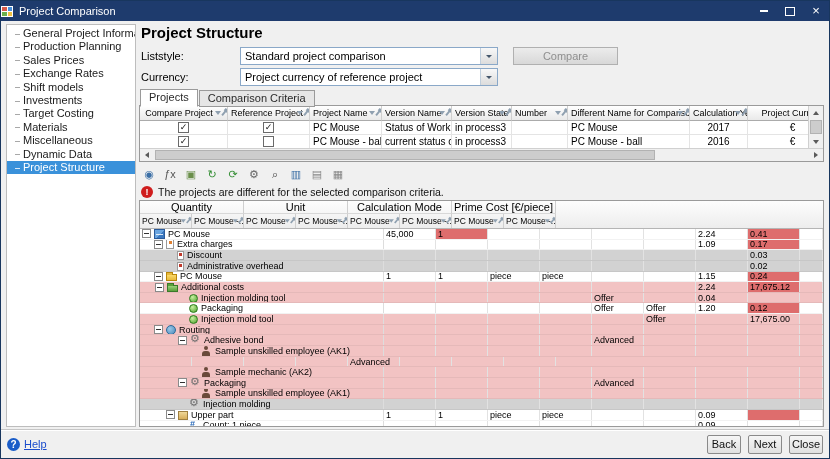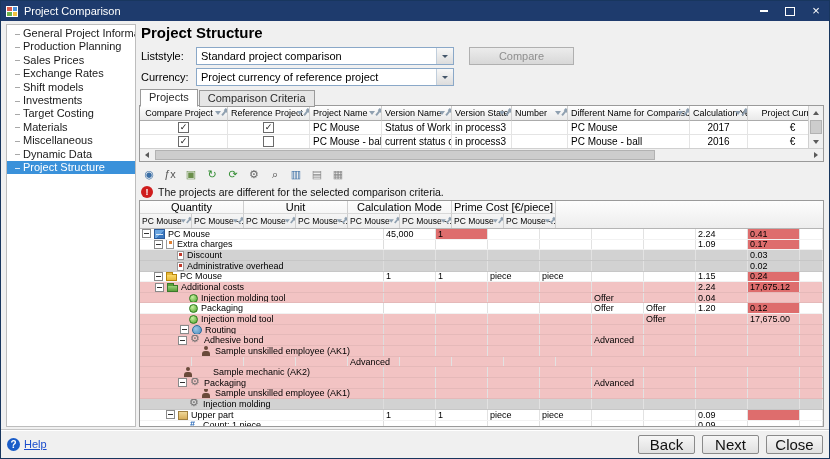--- a/index.html
+++ b/index.html
@@ -2,21 +2,21 @@
 <html><head>
 <meta charset="utf-8">
 <style>
   * { margin:0; padding:0; box-sizing:border-box; cursor:default; }
   html,body { width:830px; height:459px; }
   body { font-family:"Liberation Sans", sans-serif; background:#d8d8d8; -webkit-font-smoothing:antialiased; }
 
   .window { position:relative; width:830px; height:459px; background:#f0f0f0; border:1px solid #18365e; overflow:hidden; }
 
   
-  .titlebar { height:20px; background:#1e3b6d; display:flex; align-items:center; padding-left:5px; }
+  .titlebar { height:20px; background:#1e3b6d; display:flex; align-items:center; }
   .app-icon { width:12px; height:11px; display:grid; grid-template-columns:1fr 1fr; grid-template-rows:1fr 1fr; gap:1px; background:#fff; border:1px solid #fff; flex:none; }
   .app-icon i:nth-child(1){background:#d85a4a;} .app-icon i:nth-child(2){background:#4a90d9;}
   .app-icon i:nth-child(3){background:#6ab04c;} .app-icon i:nth-child(4){background:#f0c040;}
   .title-text { color:#fff; font-size:11px; margin-left:6px; flex:1; white-space:nowrap; }
   .win-btns { display:flex; height:100%; }
   .win-btn { width:26px; height:100%; display:flex; align-items:center; justify-content:center; }
   .wb-min::before { content:""; width:8px; height:2px; background:#fff; }
   .wb-max::before { content:""; width:8px; height:7px; border:1px solid #fff; }
   .wb-close::before { content:"×"; color:#fff; font-size:13px; line-height:18px; }
 
@@ -25,21 +25,21 @@
   .sb-item { font-size:11px; line-height:13.4px; padding:0 2px 0 8px; white-space:nowrap; color:#1a1a1a; overflow:hidden; }
   .sb-item::before { content:""; display:inline-block; width:5px; height:1px; background:#a8a8a8; margin-right:3px; vertical-align:middle; }
   .sb-item.selected { background:#3a91da; color:#fff; }
   .sb-item.selected::before { background:#d8e8f8; }
 
   
   .main { position:absolute; left:138px; top:23px; right:5px; bottom:31px; display:flex; flex-direction:column; }
   .page-title { flex:none; height:20px; font-size:15px; font-weight:bold; margin:0 0 3px 2px; color:#000; }
   .form-row { flex:none; height:18px; margin-bottom:3px; display:flex; align-items:center; font-size:11px; }
   .f-label { width:57px; padding-left:2px; flex:none; }
-  .combo { width:258px; height:18px; border:1px solid #8aa8c8; background:#fff; display:flex; align-items:center; position:relative; padding:0 20px 0 4px; font-size:11px; flex:none; overflow:hidden; white-space:nowrap; }
+  .combo { width:258px; height:18px; border:1px solid #8aa8c8; background:#fff; display:flex; align-items:center; position:relative; padding:0 20px 0 4px; font-size:11px; flex:none; overflow:hidden; white-space:nowrap;margin-left:44px; }
   .combo-arrow { position:absolute; right:0; top:0; width:17px; height:100%; background:linear-gradient(#f8f8f8,#dcdcdc); border-left:1px solid #c0cedc; display:flex; align-items:center; justify-content:center; }
   .combo-arrow::after { content:""; border:3.5px solid transparent; border-top-color:#44566a; margin-top:4px; }
   .btn-compare { margin-left:15px; width:105px; height:18px; background:linear-gradient(#ececec,#d8d8d8); border:1px solid #b0b0b0; color:#8f8f8f; font-size:11px; font-family:inherit; }
 
   
   .tabs { flex:none; height:17px; position:relative; z-index:3; margin-bottom:-1px; padding-left:1px; }
   .tab { display:inline-block; font-size:11px; padding:1px 8px 2px; border:1px solid #9a9a9a; background:#e6e6e6; color:#2a2a2a; margin-right:1px; vertical-align:bottom; }
   .tab.active { background:#fff; border-bottom:1px solid #fff; padding-bottom:3px; }
 
   
@@ -122,21 +122,21 @@
   .ic-person::after { content:""; position:absolute; bottom:0; left:1px; width:8px; height:5px; border-radius:3px 3px 0 0; background:#6a4a3a; }
   .ic-part { width:10px; height:9px; background:linear-gradient(#f0d898,#d8ae5a); border:1px solid #a08040; margin-top:1px; }
   .ic-hash::before { content:"#"; position:absolute; top:-1px; left:1px; font-size:9px; font-weight:bold; color:#2a6ab8; }
 
   
   .footer { position:absolute; left:0; right:0; bottom:0; height:29px; border-top:1px solid #c6c6c6; box-shadow:inset 0 1px 0 #ffffff; background:#f0f0f0; display:flex; align-items:center; justify-content:space-between; padding:0 6px; }
   .help { display:flex; align-items:center; gap:4px; }
   .help-icon { width:13px; height:13px; border-radius:50%; background:#1a5cc8; color:#fff; font-size:10px; font-weight:bold; display:flex; align-items:center; justify-content:center; }
   .help-link { color:#1a4ccc; font-size:11px; text-decoration:underline; }
   .footer-btns { display:flex; }
-  .fbtn { width:57px; height:19px; margin-left:7px; background:linear-gradient(#f6f6f6,#e0e0e0); border:1px solid #8a8a8a; border-radius:2px; font-size:15px; font-family:inherit; color:#111; }
+  .fbtn { width:34px; height:19px; margin-left:7px; background:linear-gradient(#f6f6f6,#e0e0e0); border:1px solid #8a8a8a; border-radius:2px; font-size:11px; font-family:inherit; color:#111; }
 </style>
 </head>
 <body>
 
 <div class="window">
 
   <div class="titlebar">
     <span class="app-icon">
         <i></i>
         <i></i>
@@ -475,21 +475,21 @@
             <div class="tc"></div>
             <div class="tc"></div>
             <div class="tc"></div>
             <div class="tc"></div>
             <div class="tc">Offer</div>
             <div class="tc"></div>
             <div class="tc">17,675.00</div>
             <div class="tc tc-fill"></div>
           </div>
           <div class="trow bg-pink">
-            <div class="tc-structure" style="padding-left: 40px;">
+            <div class="tc-structure" style="padding-left: 14px;">
               <span class="exp"></span>
               <span class="ic ic-routing"></span>
               <span class="tlabel">Routing</span>
             </div>
             <div class="tc"></div>
             <div class="tc"></div>
             <div class="tc"></div>
             <div class="tc"></div>
             <div class="tc"></div>
             <div class="tc"></div>
@@ -533,21 +533,21 @@
             <div class="tc"></div>
             <div class="tc"></div>
             <div class="tc"></div>
             <div class="tc">Advanced</div>
             <div class="tc"></div>
             <div class="tc"></div>
             <div class="tc"></div>
             <div class="tc tc-fill"></div>
           </div>
           <div class="trow bg-pink">
-            <div class="tc-structure" style="padding-left: 43px; gap: 16px;">
+            <div class="tc-structure" style="padding-left: 61px;">
               <span class="ic ic-person"></span>
               <span class="tlabel">Sample mechanic (AK2)</span>
             </div>
             <div class="tc"></div>
             <div class="tc"></div>
             <div class="tc"></div>
             <div class="tc"></div>
             <div class="tc"></div>
             <div class="tc"></div>
             <div class="tc"></div>

